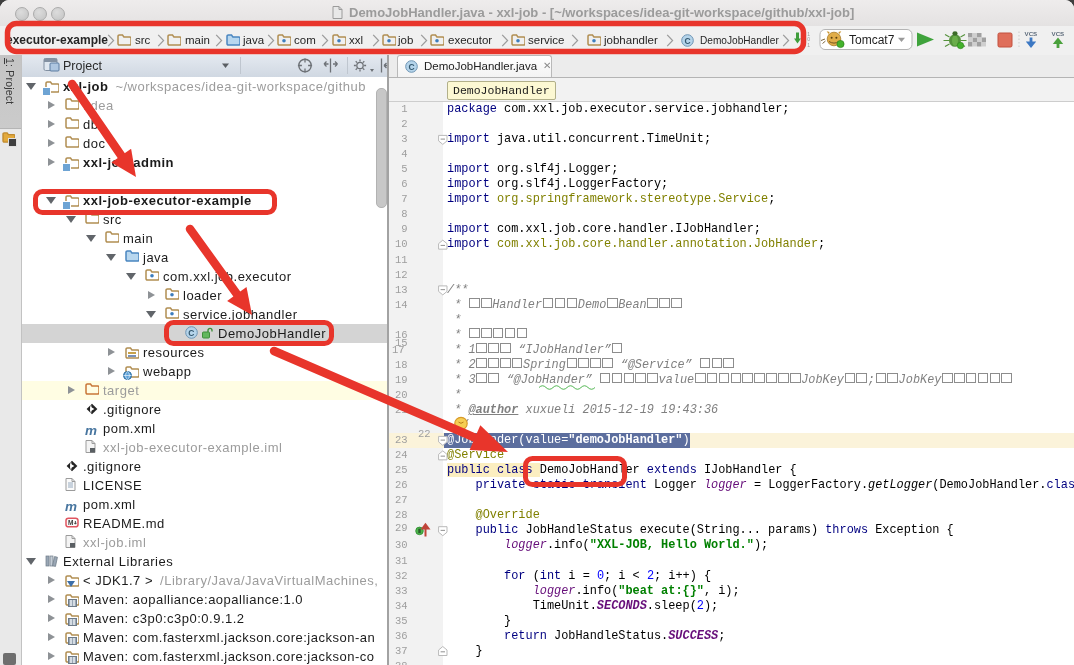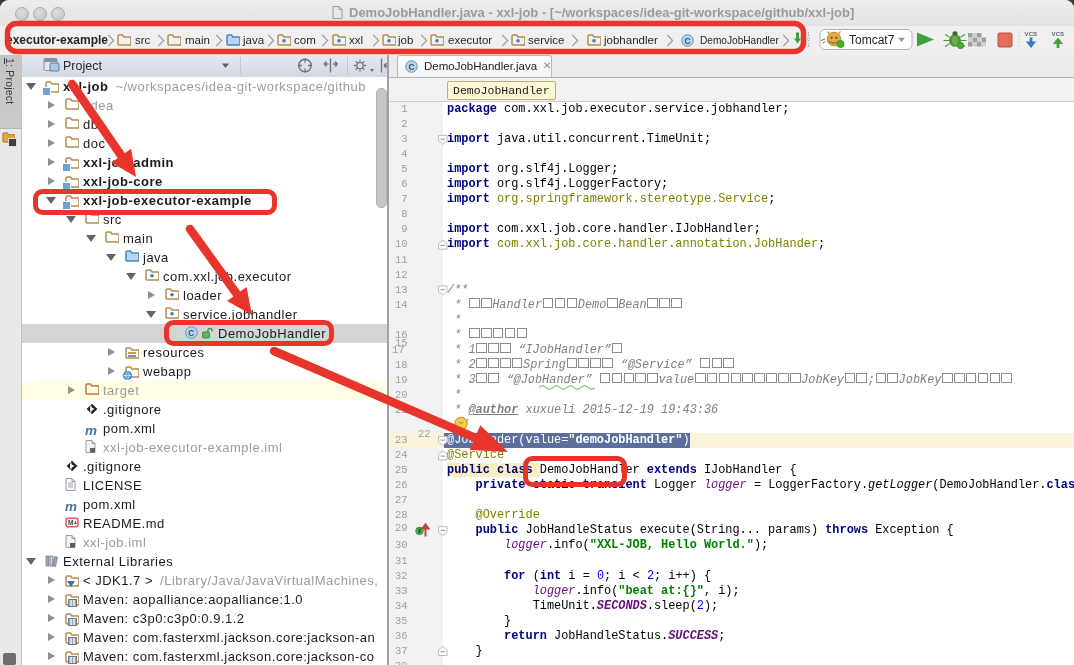--- a/index.html
+++ b/index.html
@@ -34,21 +34,21 @@
 #tabstrip{left:389px;top:55px;width:685px;height:22px;background:#ececec;border-bottom:1px solid #b4b4b4;}
 #tab{position:absolute;left:8px;top:0px;width:153px;height:21px;background:linear-gradient(#ffffff,#f3f3f3);border:1px solid #b9b9b9;border-bottom:none;border-radius:3px 3px 0 0;}
 #strip2{left:389px;top:78px;width:685px;height:23px;background:#f2f2f2;border-bottom:1px solid #cdcdcd;}
 #ybox{position:absolute;left:58px;top:2.5px;height:17px;background:#fcf8d3;border:1px solid #b2b08a;border-radius:2px;font-family:"Liberation Mono",monospace;font-size:11.5px;color:#1a1a1a;line-height:17px;padding:0 5px;}
 #gutter{left:389px;top:102px;width:54px;height:563px;background:#f2f2f2;border-right:1px solid #d8d8d8;}
 #gutternums{left:389px;top:102px;width:54px;height:563px;}
 .lnum{position:absolute;left:0;width:18.5px;text-align:right;font-family:"Liberation Mono",monospace;font-size:10.5px;color:#9e9e9e;height:15.05px;line-height:15.05px;}
 #editorbg{left:443px;top:102px;width:631px;height:563px;background:#ffffff;}
 #codearea{left:444px;top:102px;width:630px;height:563px;overflow:hidden;}
 .cline{position:absolute;left:3px;font-family:"Liberation Mono",monospace;font-size:11.9px;height:15.05px;line-height:15.05px;white-space:pre;color:#000;}
-.kw{color:#000080;font-weight:bold;margin-top:20px;}
+.kw{color:#000080;font-weight:normal;margin-top:20px;}
 .st{color:#008000;font-weight:bold;}
 .an{color:#808000;}
 .cm{color:#808080;font-style:italic;}
 .fl{color:#660e7a;font-style:italic;}
 .fs{color:#660e7a;font-style:italic;font-weight:bold;}
 .nm{color:#0000ff;}
 .it{font-style:italic;}
 .cjk{display:inline-block;width:10.6px;height:10.2px;border:1px solid #8d8d8d;box-sizing:border-box;vertical-align:-0.5px;margin:0 0.65px;}
 #caretrow{left:389px;top:433.2px;width:685px;height:15.1px;background:#fbf3da;}
 #selband{left:444px;top:433.2px;width:246px;height:15.1px;background:#5c6e9e;}
@@ -307,27 +307,20 @@
         </span>
 <span class="ttext" style="left:61px;"><span class="">doc</span></span>
 </div>
 <div class="trow" style="top:75.5px;">
 <span class="arr arrright" style="left:26px;"></span>
 <span class="ticon" style="left:43px;"><span style="position:relative;display:inline-block;width:14px;height:12px;"><svg width="14" height="12" viewBox="0 0 14 12">
               <path d="M1 2.4 q0-1.4 1.4-1.4 h3.1 l1.4 1.9 h5.7 q1.4 0 1.4 1.4 v5.3 q0 1.4-1.4 1.4 h-10.2 q-1.4 0-1.4-1.4z" fill="none" stroke="#b18e52" stroke-width="1.5"></path>
             </svg><span style="position:absolute;left:-3px;top:6px;width:7px;height:7px;background:#6ea4d4;border:1px solid #fff;"></span></span></span>
 <span class="ttext" style="left:61px;"><span class="tb">xxl-job-admin</span></span>
 </div>
-<div class="trow" style="top:94.5px;">
-<span class="arr arrright" style="left:26px;"></span>
-<span class="ticon" style="left:43px;"><span style="position:relative;display:inline-block;width:14px;height:12px;"><svg width="14" height="12" viewBox="0 0 14 12">
-              <path d="M1 2.4 q0-1.4 1.4-1.4 h3.1 l1.4 1.9 h5.7 q1.4 0 1.4 1.4 v5.3 q0 1.4-1.4 1.4 h-10.2 q-1.4 0-1.4-1.4z" fill="none" stroke="#b18e52" stroke-width="1.5"></path>
-            </svg><span style="position:absolute;left:-3px;top:6px;width:7px;height:7px;background:#6ea4d4;border:1px solid #fff;"></span></span></span>
-<span class="ttext" style="left:61px;"><span class="tb">xxl-job-core</span></span>
-</div>
 <div class="trow" style="top:113.5px;">
 <span class="arr arrdown" style="left:24px;top:6px;"></span>
 <span class="ticon" style="left:43px;"><span style="position:relative;display:inline-block;width:14px;height:12px;"><svg width="14" height="12" viewBox="0 0 14 12">
               <path d="M1 2.4 q0-1.4 1.4-1.4 h3.1 l1.4 1.9 h5.7 q1.4 0 1.4 1.4 v5.3 q0 1.4-1.4 1.4 h-10.2 q-1.4 0-1.4-1.4z" fill="none" stroke="#b18e52" stroke-width="1.5"></path>
             </svg><span style="position:absolute;left:-3px;top:6px;width:7px;height:7px;background:#6ea4d4;border:1px solid #fff;"></span></span></span>
 <span class="ttext" style="left:61px;"><span class="tb">xxl-job-executor-example</span></span>
 </div>
 <div class="trow" style="top:132.5px;">
 <span class="arr arrdown" style="left:44px;top:6px;"></span>
 <span class="ticon" style="left:63px;">

